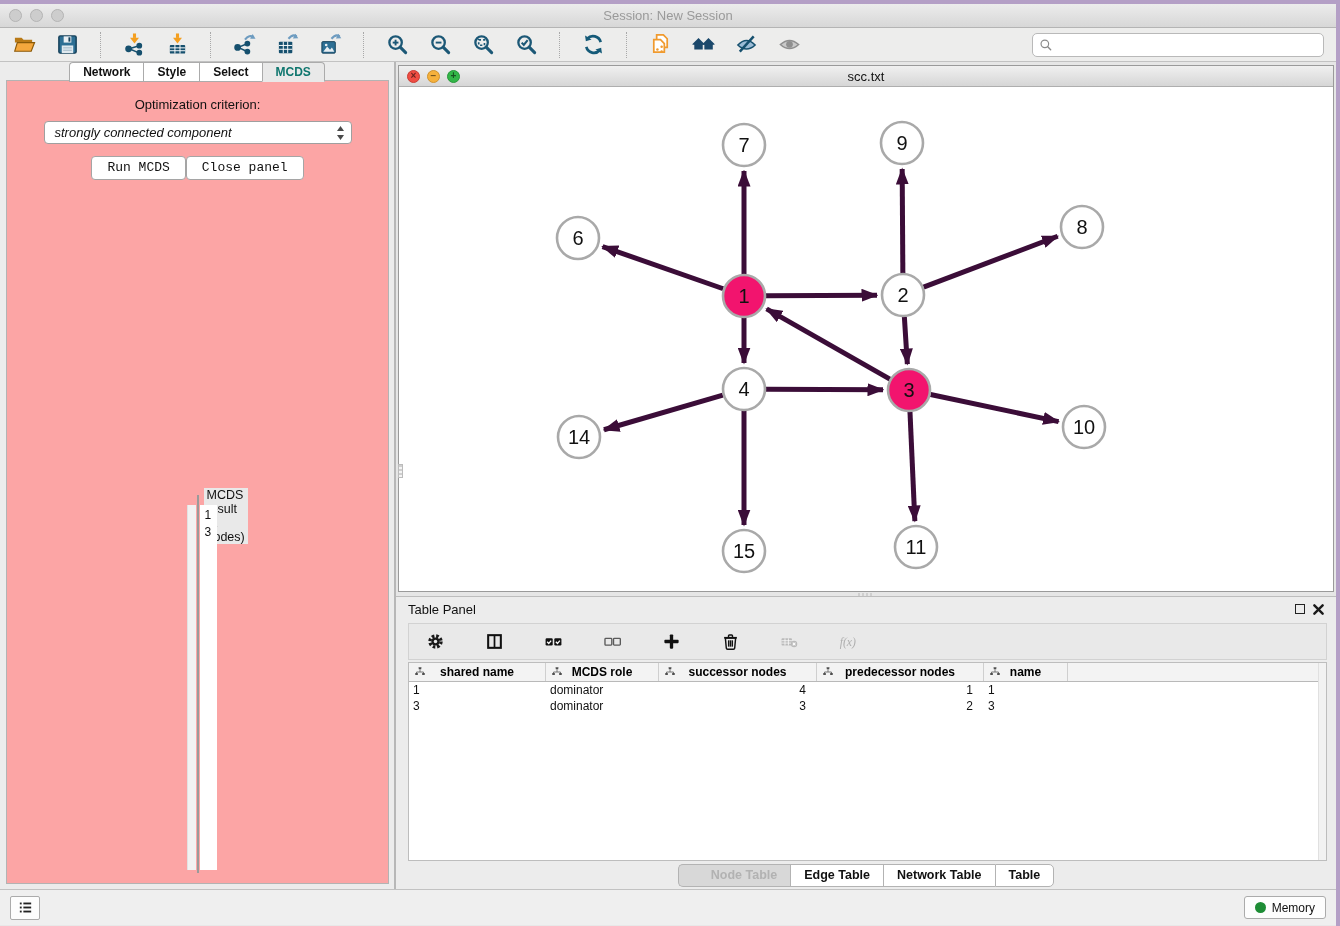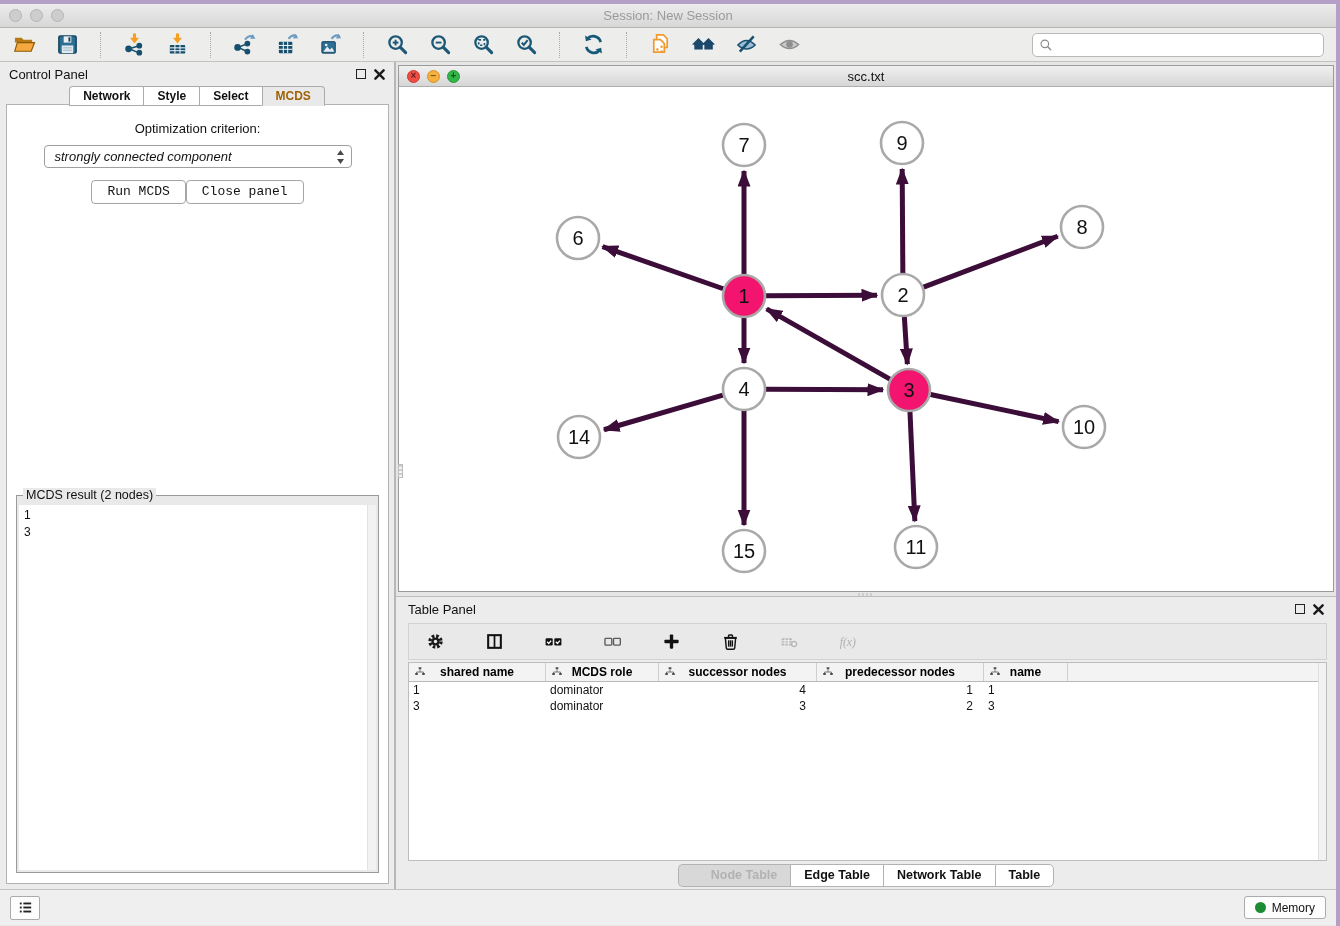--- a/index.html
+++ b/index.html
@@ -44,23 +44,23 @@
   .win-btns { margin-left:auto; display:flex; align-items:center; gap:8px; }
   .float-btn { width:10px; height:10px; border:1.6px solid #222; background:transparent;
     cursor:pointer; }
   .close-btn { width:11px; height:11px; cursor:pointer; }
   .cp-tabs { display:flex; justify-content:center; height:19px; margin-bottom:-1px;
     position:relative; z-index:2; }
   .cp-tab { font-size:12px; font-weight:600; color:#111; background:#fff;
     border:1px solid #ababab; border-right:none; padding:2px 13px 16px; cursor:pointer; }
   .cp-tab:first-child { border-top-left-radius:4px; }
   .cp-tab:last-child { border-right:1px solid #ababab; border-top-right-radius:4px; }
-  .cp-tab.selected { background:#e9e9e9; color:#a16207; border-bottom-color:#e9e9e9; }
-  .cp-body { flex:1; margin:0 5px 5px 6px; background:#ffffff; border:1px solid #b3b3b3;
-    display:flex; flex-direction:column; position:relative; }
+  .cp-tab.selected { background:#e9e9e9; color:#0f766e; border-bottom-color:#e9e9e9; }
+  .cp-body { flex:1; margin:0 5px 5px 6px; background:#fca5a5; border:1px solid #b3b3b3;
+    display:flex; flex-direction:column; position:relative;align-items:center; }
   .opt-label { text-align:center; font-size:13px; margin-top:16px; color:#111; }
   .dropdown { width:308px; height:23px; margin:9px auto 0; background:#fff;
     border:1px solid #9f9f9f; border-radius:4px; display:flex; align-items:center;
     padding:0 6px 0 10px; cursor:pointer; }
   .dd-text { flex:1; font-size:13px; color:#111;font-style:italic; }
   .btn-row { display:flex; justify-content:center; margin-top:12px;font-family:Liberation Mono, monospace; }
   .mac-btn { background:#fff; border:1px solid #a5a5a5; border-radius:4px;
     font-size:13px; color:#111; padding:3px 15px 4px; cursor:pointer;
     font-family:inherit; }
   .cp-spacer { flex:1; }
@@ -319,29 +319,20 @@
           <circle cx="10" cy="10" r="6.5" fill="none" stroke="#8a8a8a" stroke-width="2"></circle>
           <line x1="15" y1="15" x2="20" y2="20" stroke="#8a8a8a" stroke-width="2.4" stroke-linecap="round"></line>
         </svg>
       <input type="text" placeholder="" style="">
     </div>
   </div>
 
   <div class="main">
 
     <div class="control-panel">
-      <div class="panel-header">
-        <span>Control Panel</span>
-        <span class="win-btns">
-          <span class="float-btn"></span>
-          <svg class="close-btn" viewBox="0 0 12 12">
-              <path d="M1.5 1.5 L10.5 10.5 M10.5 1.5 L1.5 10.5" stroke="#1a1a1a" stroke-width="2.6" stroke-linecap="round"></path>
-            </svg>
-        </span>
-      </div>
       <div class="cp-tabs" id="cp-tabs">
           <div class="cp-tab">Network</div>
           <div class="cp-tab">Style</div>
           <div class="cp-tab">Select</div>
           <div class="cp-tab selected">MCDS</div>
         </div>
       <div class="cp-body">
         <div class="opt-label">Optimization criterion:</div>
         <div class="dropdown">
           <span class="dd-text">strongly connected component</span>

